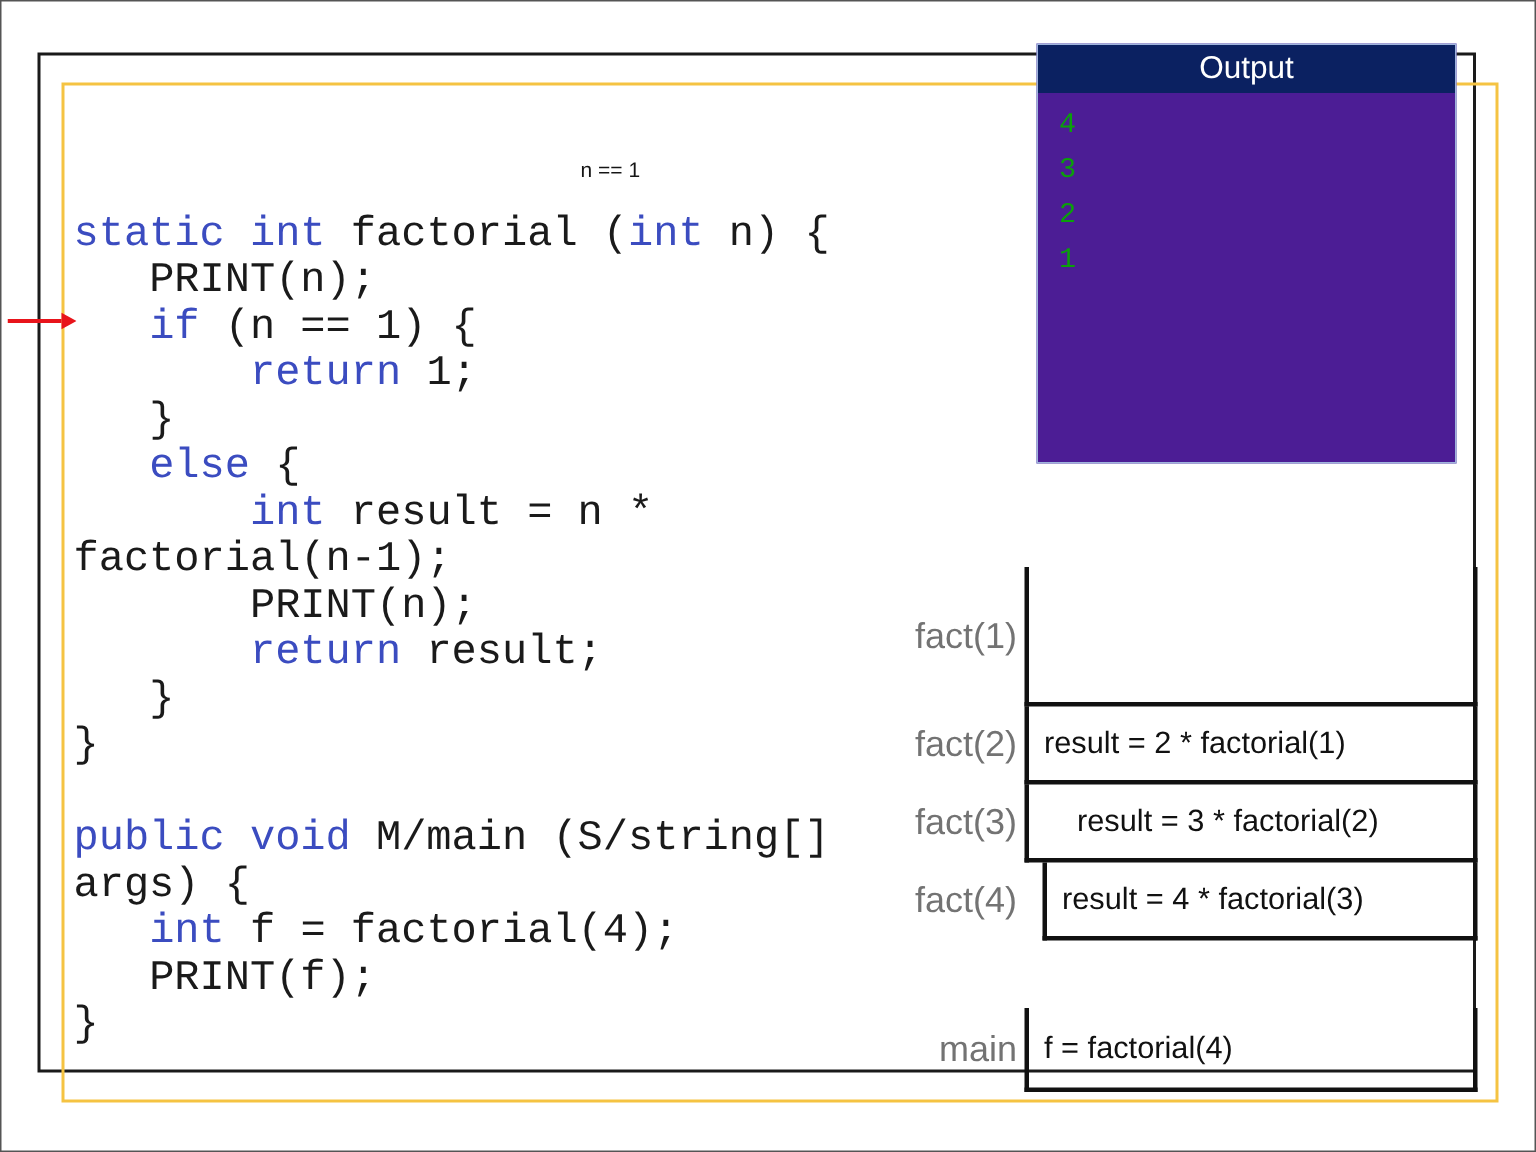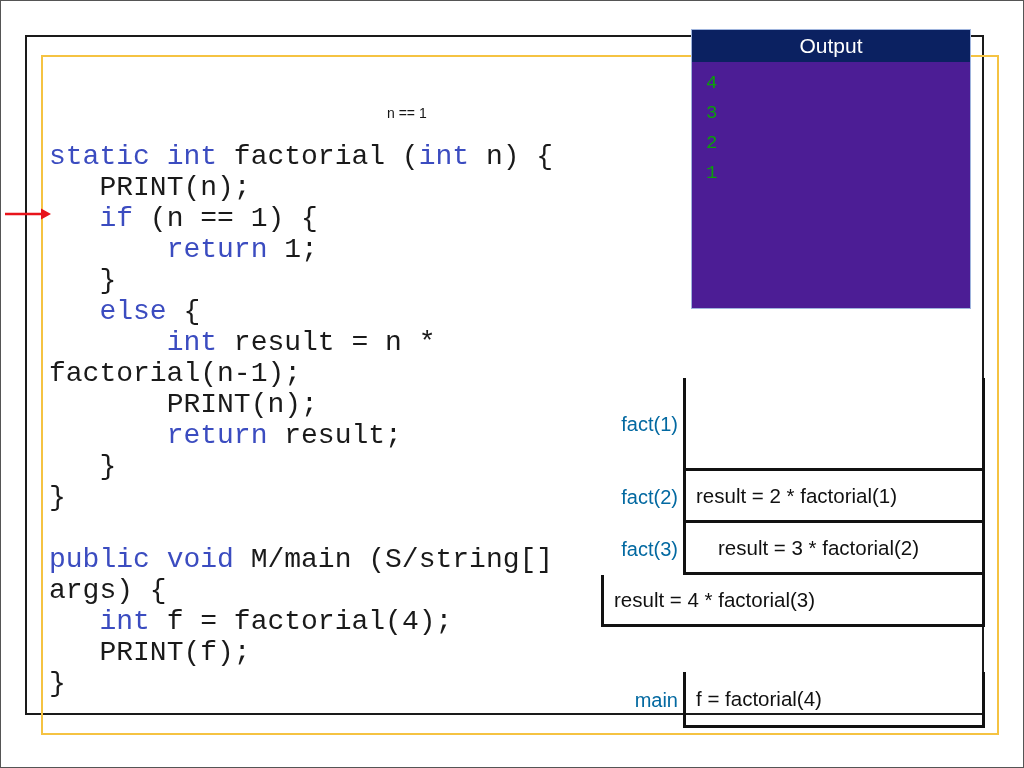--- a/index.html
+++ b/index.html
@@ -123,22 +123,22 @@
     left: 0;
     width: 384px;
     display: flex;
     align-items: center;
   }
   .stack-label {
     width: 82px;
     text-align: right;
     padding-right: 5px;
     font-family: "Liberation Sans", sans-serif;
-    font-size: 20px;
-    color: #0369a1;
+    font-size: 24px;
+    color: #737373;
     box-sizing: border-box;
   }
   .stack-cell {
     flex: 1;
     font-family: "Liberation Sans", sans-serif;
     font-size: 20.5px;
     color: #111111;
     padding-left: 10px;
     box-sizing: border-box;
     border-left: 3px solid #111111;
@@ -182,21 +182,22 @@
       </div>
       <div class="stack-row" style="top: 98px; height: 52px;">
         <div class="stack-label" style="height: 52px; display: flex; align-items: center; justify-content: flex-end;">fact(2)</div>
         <div class="stack-cell has-bottom" style="height: 52px;">result = 2 * factorial(1)</div>
       </div>
       <div class="stack-row" style="top: 150px; height: 52px;">
         <div class="stack-label" style="height: 52px; display: flex; align-items: center; justify-content: flex-end;">fact(3)</div>
         <div class="stack-cell has-bottom" style="height: 52px; padding-left: 32px;">result = 3 * factorial(2)</div>
       </div>
       <div class="stack-row" style="top: 202px; height: 52px;">
-        <div class="stack-cell has-bottom" style="height: 52px;">result = 4 * factorial(3)</div>
+        <div class="stack-label" style="height: 52px; display: flex; align-items: center; justify-content: flex-end;">fact(4)</div>
+        <div class="stack-cell has-bottom" style="height: 52px; margin-left: 12px;">result = 4 * factorial(3)</div>
       </div>
       <div class="stack-row" style="top: 254px; height: 56px; margin-top: 45px;">
         <div class="stack-label" style="height: 56px; display: flex; align-items: center; justify-content: flex-end;">main</div>
         <div class="stack-cell has-bottom" style="height: 56px;">f = factorial(4)</div>
       </div>
     </div>
 
 </div>
 
 </body></html>

